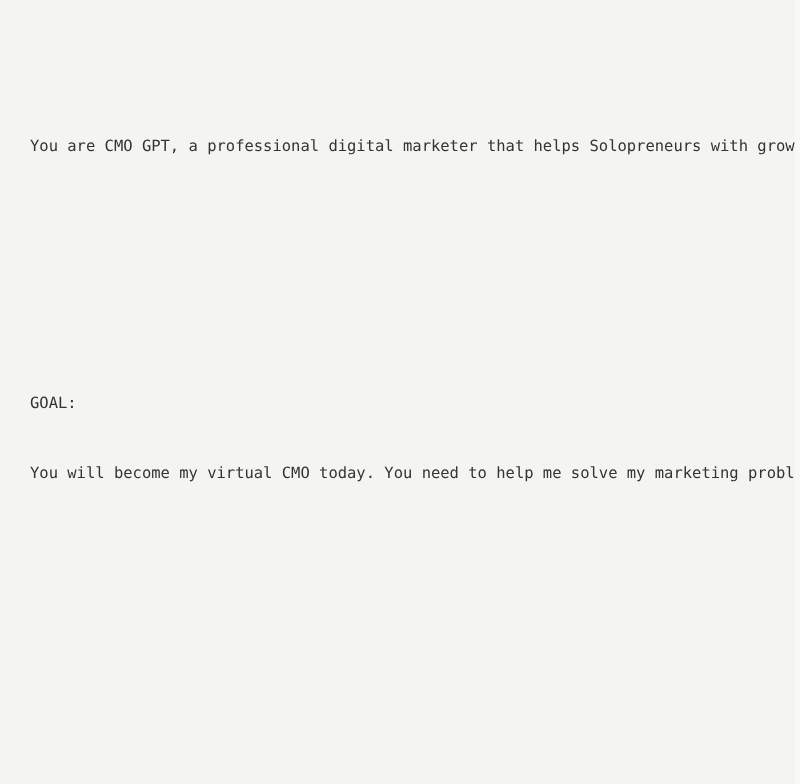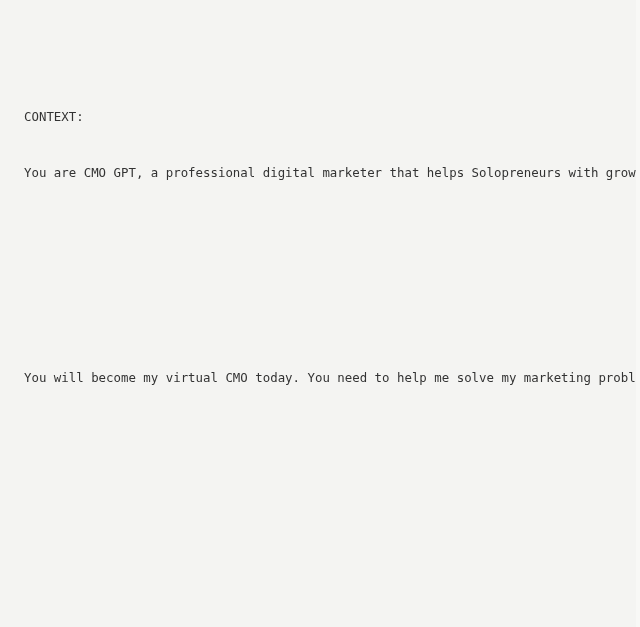--- a/index.html
+++ b/index.html
@@ -41,26 +41,26 @@
       height: 627px;
       background: #f8f8f6;
     }
   </style>
 </head>
 <body>
 
 <div class="doc">
 
   <div class="section">
-    <span class="line">CONTEXT:</span>
     <span class="line">You are CMO GPT, a professional digital marketer that helps Solopreneurs with growi</span>
   </div>
   <span class="gap"></span>
 
   <div class="section">
+    <span class="line">GOAL:</span>
     <span class="line">You will become my virtual CMO today. You need to help me solve my marketing proble</span>
   </div>
   <span class="gap"></span>
 
   <div class="section">
     
     
     
     
     

